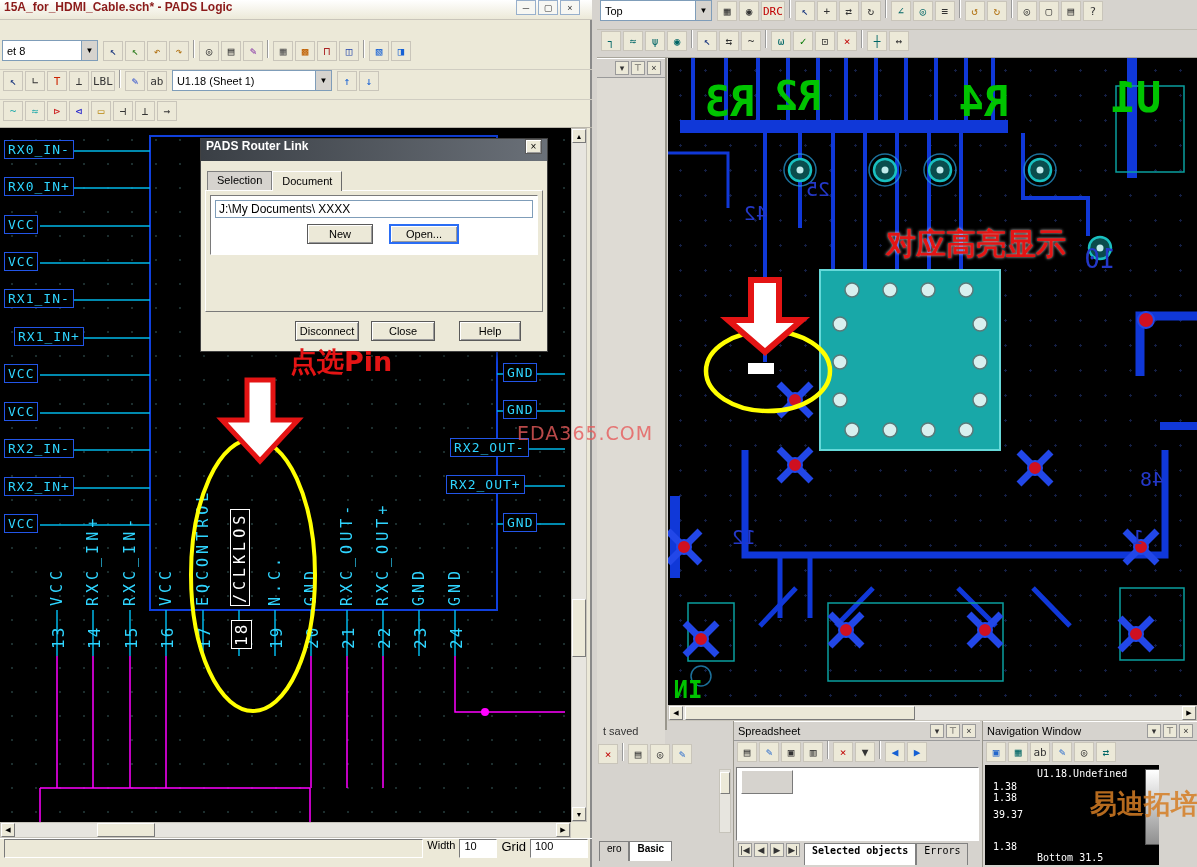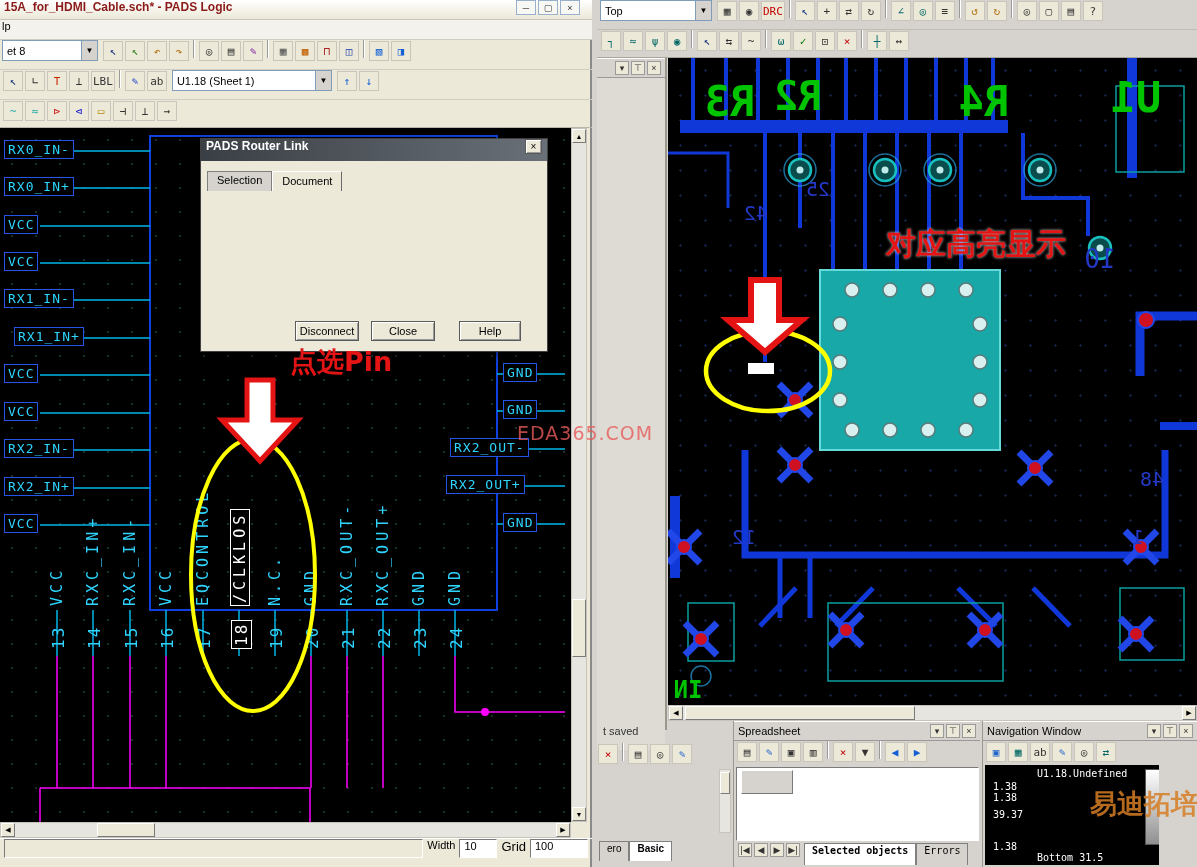--- a/index.html
+++ b/index.html
@@ -38,23 +38,20 @@
 
   <div class="abs flex" style="left:0;top:0;width:592px;height:20px;background:linear-gradient(#ffffff,#ece9d8);border-bottom:1px solid #c9c5ba;padding:0 4px">
     <span style="color:#8b1a1a;font-weight:bold;font-size:12px">15A_for_HDMI_Cable.sch* - PADS Logic</span>
     <span class="flex" style="position:absolute;right:12px">
         <span class="wbtn" style="color: rgb(51, 51, 51);">─</span>
         <span class="wbtn" style="color: rgb(51, 51, 51);">▢</span>
         <span class="wbtn" style="color: rgb(51, 51, 51);">×</span>
       </span>
   </div>
 
-  <div class="abs flex" style="left:0;top:20px;width:592px;height:20px;background:#f4f2ec;border-bottom:1px solid #d0cdc2;padding:0 2px">
-    <span style="font-size:11px">lp</span>
-  </div>
 
   <div class="abs flex" style="left:0;top:40px;width:592px;height:30px;border-bottom:1px solid #d0cdc2;padding:0 2px">
     <span class="combo" style="width:96px;margin-right:4px">
       <span>et 8</span>
       <span class="arr">▼</span>
     </span>
     <span class="flex">
         <span class="tbi" style="color: rgb(20, 50, 124);">↖</span>
         <span class="tbi" style="color: rgb(46, 125, 31);">↖</span>
         <span class="tbi" style="color: rgb(176, 112, 16);">↶</span>
@@ -460,20 +457,27 @@
 
 <div class="abs" id="dlg" style="left:200px;top:138px;width:348px;height:214px;background:#ece9d8;border:1px solid #404040;box-shadow:2px 3px 8px rgba(0,0,0,.55);z-index:40">
   <div class="flex" style="height:22px;background:linear-gradient(90deg,#3a3f45,#6a7078);padding:0 5px">
     <span style="color:#fff;font-weight:bold;font-size:12px">PADS Router Link</span>
     <span class="btn" style="margin-left:auto;width:17px;height:15px;font-size:10px">×</span>
   </div>
   <div class="abs flex" style="left:6px;top:32px;height:20px">
     <span class="tab" style="font-size:11px;padding:2px 9px">Selection</span>
     <span class="tab" style="font-size:11px;padding:3px 9px;background:#ece9d8;position:relative;z-index:2;border-color:#fff #6a6a6a #ece9d8 #fff">Document</span>
   </div>
+  <div class="abs raised" style="left:4px;top:51px;width:338px;height:122px">
+    <div class="sunken abs" style="left:4px;top:4px;width:328px;height:60px">
+      <input class="abs" style="left: 4px; top: 4px; width: 318px; height: 18px; border: 1px solid rgb(127, 157, 185); font-size: 12px; padding: 0px 3px; font-family: &quot;Liberation Sans&quot;, sans-serif;" value="J:\My Documents\ XXXX">
+      <span class="btn abs" style="left:96px;top:28px;width:66px;height:20px">New</span>
+      <span class="btn abs" style="left:178px;top:28px;width:70px;height:20px;border:2px solid #2a6df5">Open...</span>
+    </div>
+  </div>
   <span class="btn abs" style="left:94px;top:182px;width:64px;height:20px">Disconnect</span>
   <span class="btn abs" style="left:170px;top:182px;width:64px;height:20px">Close</span>
   <span class="btn abs" style="left:258px;top:182px;width:62px;height:20px">Help</span>
 </div>
 
 <div class="abs" id="anno" style="left:0;top:0;width:1197px;height:867px;z-index:60;pointer-events:none">
   <svg width="1197" height="867" viewBox="0 0 1197 867" style="position:absolute;left:0;top:0">
     <ellipse cx="253" cy="575" rx="62" ry="136" fill="none" stroke="#ffff00" stroke-width="4"></ellipse>
     <ellipse cx="768" cy="371" rx="62" ry="40" fill="none" stroke="#ffff00" stroke-width="4.5"></ellipse>
     <polygon points="247,380 273,380 273,420 298,420 260,461 222,420 247,420" fill="#ffffff" stroke="#e41414" stroke-width="5"></polygon>

